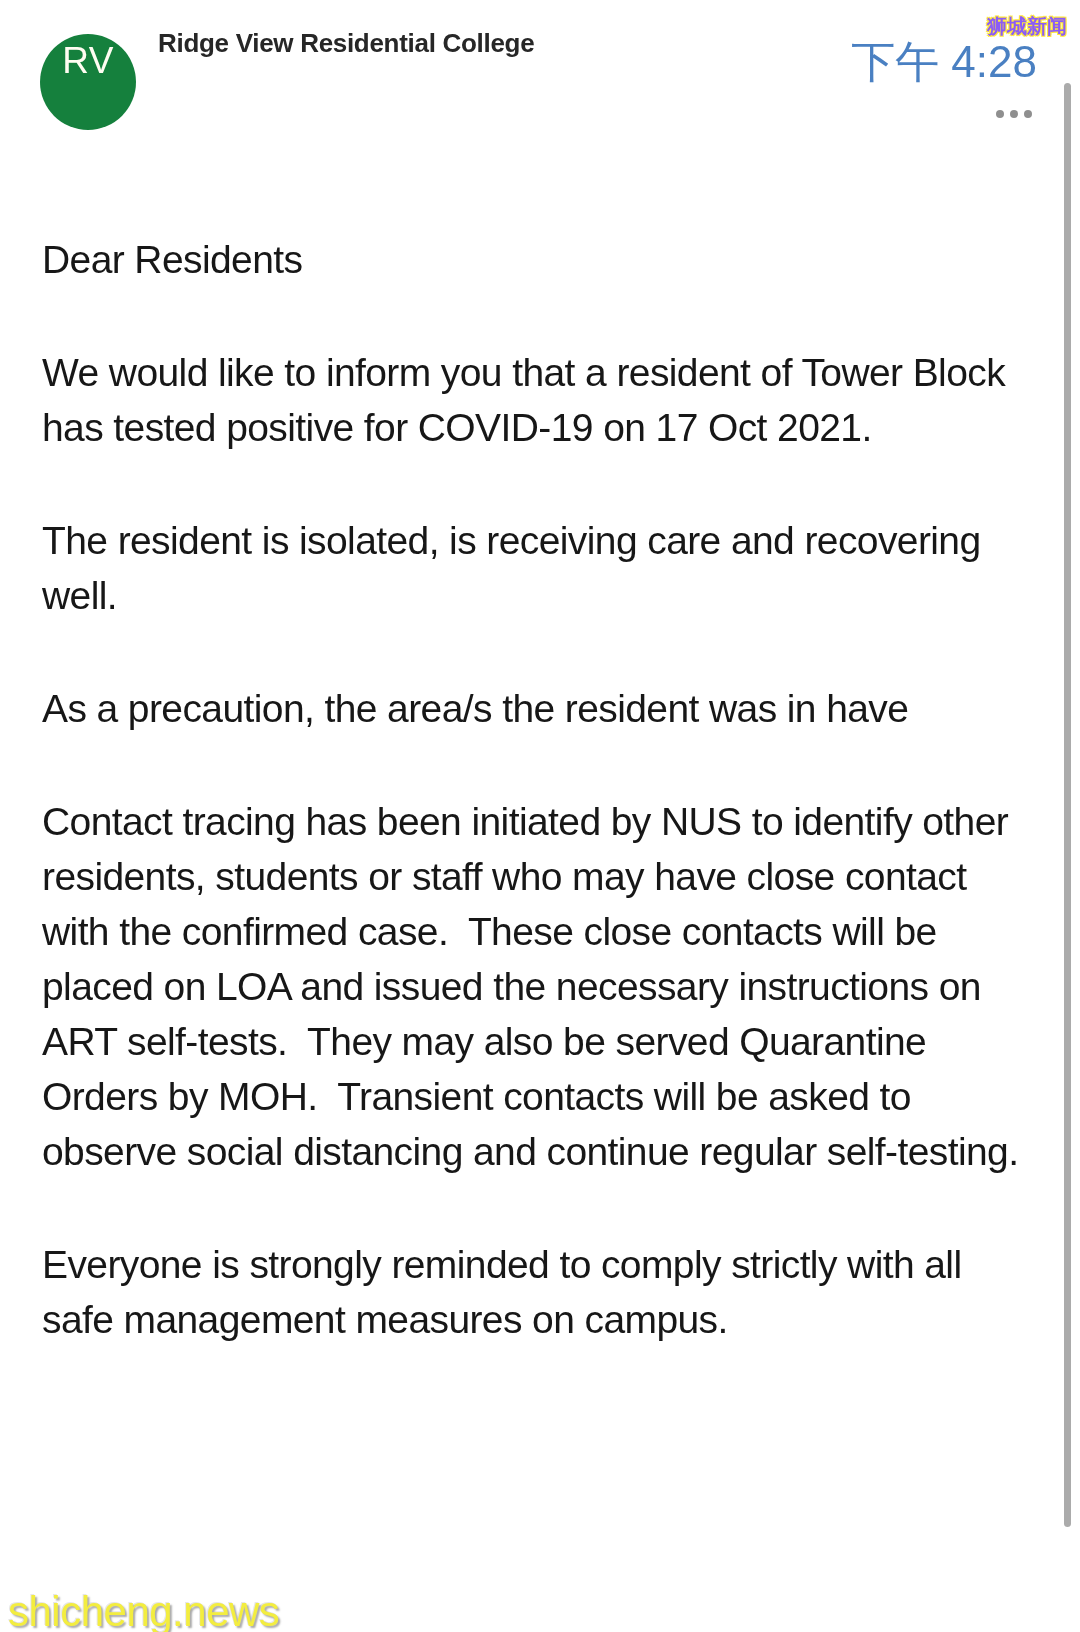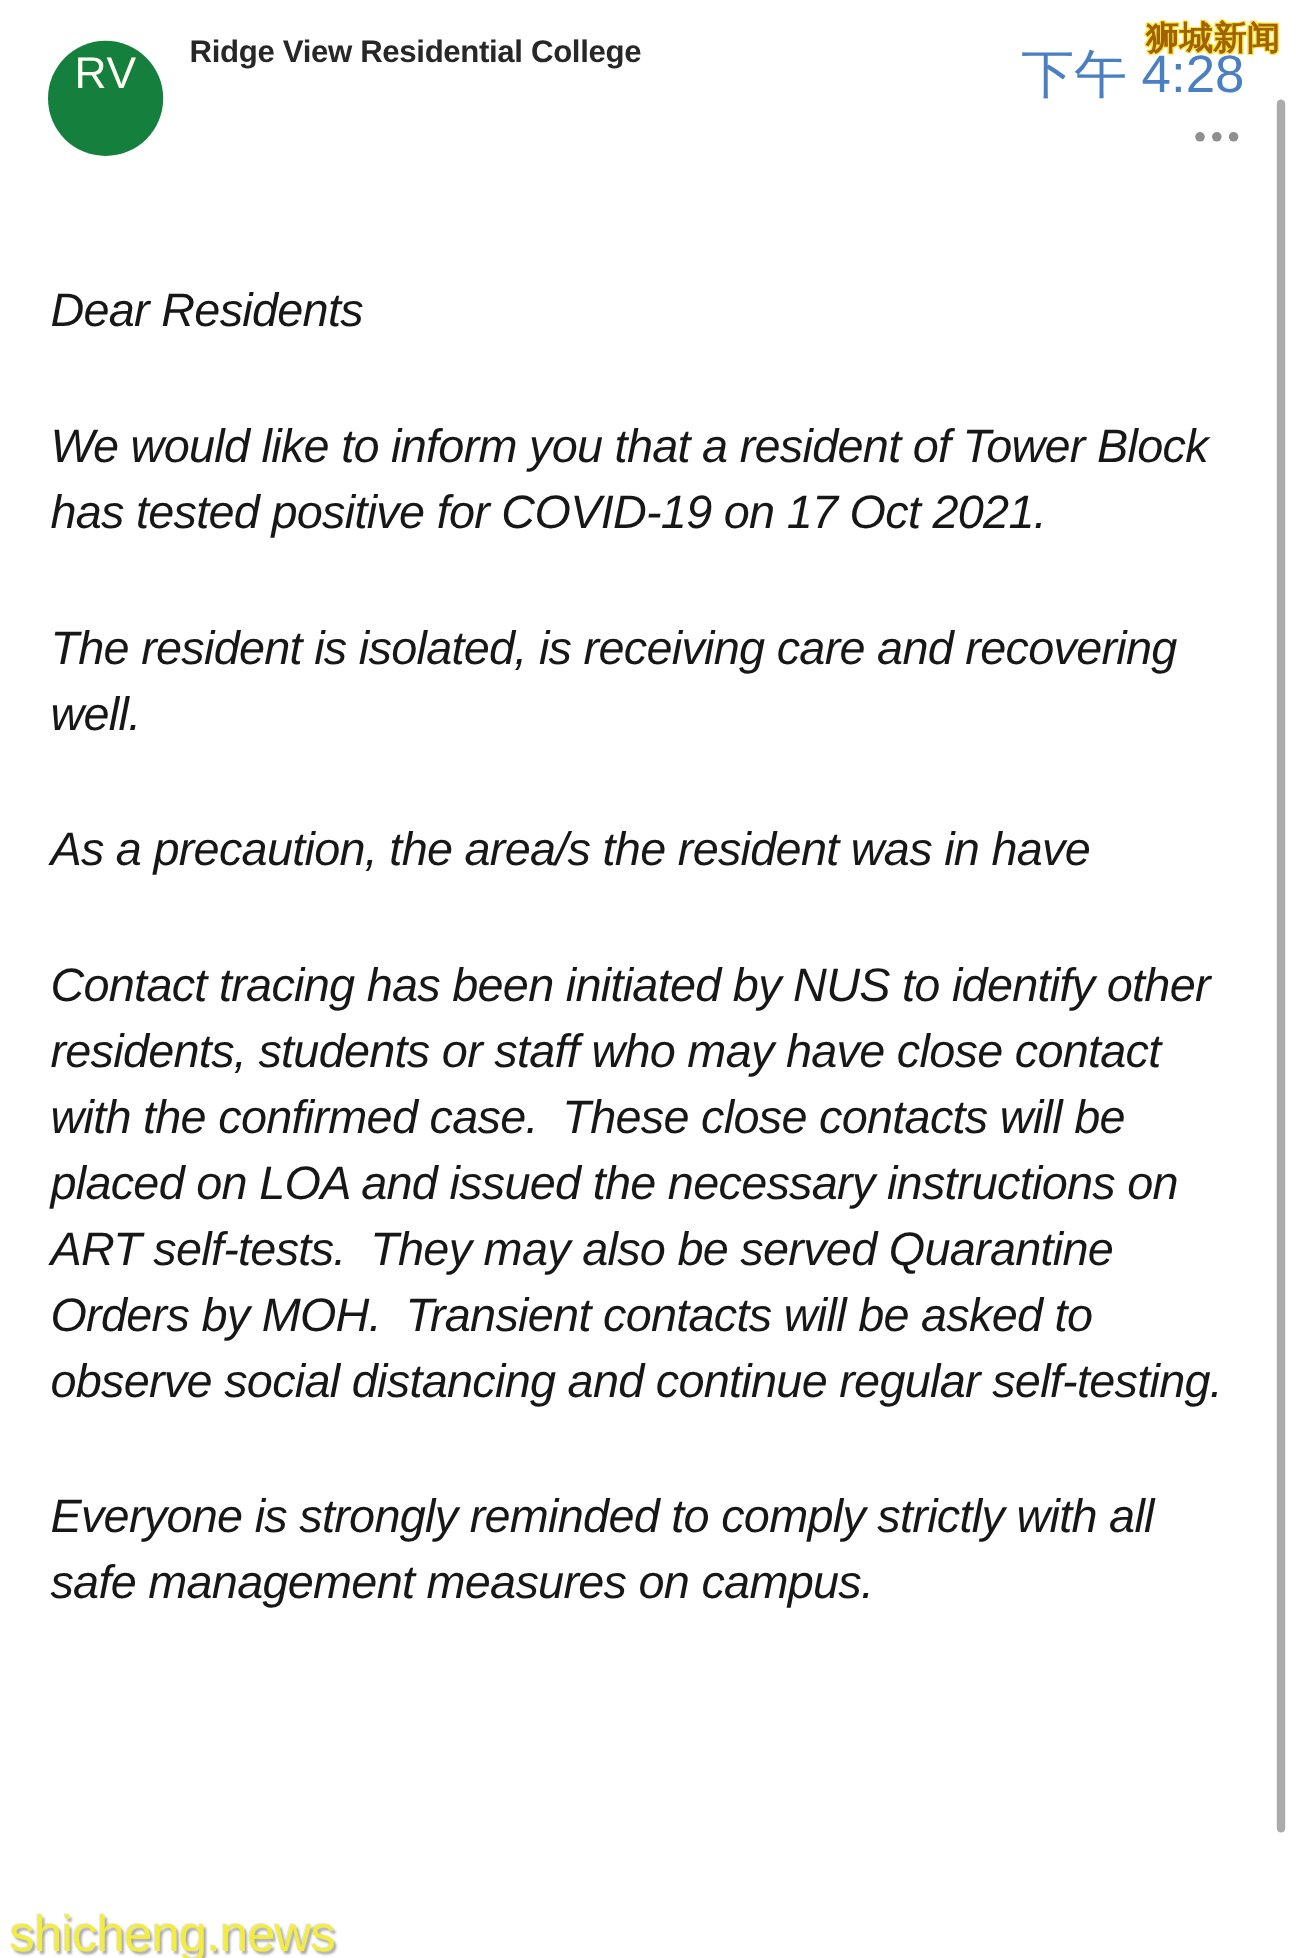--- a/index.html
+++ b/index.html
@@ -34,23 +34,23 @@
     white-space: pre;
   }
   .timestamp {
     position: absolute; right: 43px; top: 33px;
     font-size: 44px;
     color: #4a80c2;
     white-space: pre;
   }
   .watermark-top {
     position: absolute; right: 13px; top: 13px;
-    font-size: 28px;
+    font-size: 20px;
     font-weight: bold;
-    color: #a16207;
+    color: #8b5cf6;
     white-space: pre;
     text-shadow:
       -1px -1px 0 #ffe93c, 1px -1px 0 #ffe93c,
       -1px  1px 0 #ffe93c, 1px  1px 0 #ffe93c;
   }
   .more-dots {
     position: absolute; right: 48px; top: 110px;
     display: flex; gap: 6px;
   }
   .more-dots .dot {
@@ -70,21 +70,21 @@
 
   
   .message-body {
     position: absolute;
     left: 42px; top: 232px;
     width: 1000px;
     color: #171717;
     font-size: 39px;
     letter-spacing: -0.6px;
   }
-  .paragraph { margin: 0 0 58px 0; font-style: italic; }
+  .paragraph { margin: 0 0 58px 0; }
   .paragraph:last-child { margin-bottom: 0; }
   .line {
     line-height: 55px;
     white-space: pre;
   }
 
   
   .watermark-bottom {
     position: absolute;
     left: 8px; top: 1588px;

